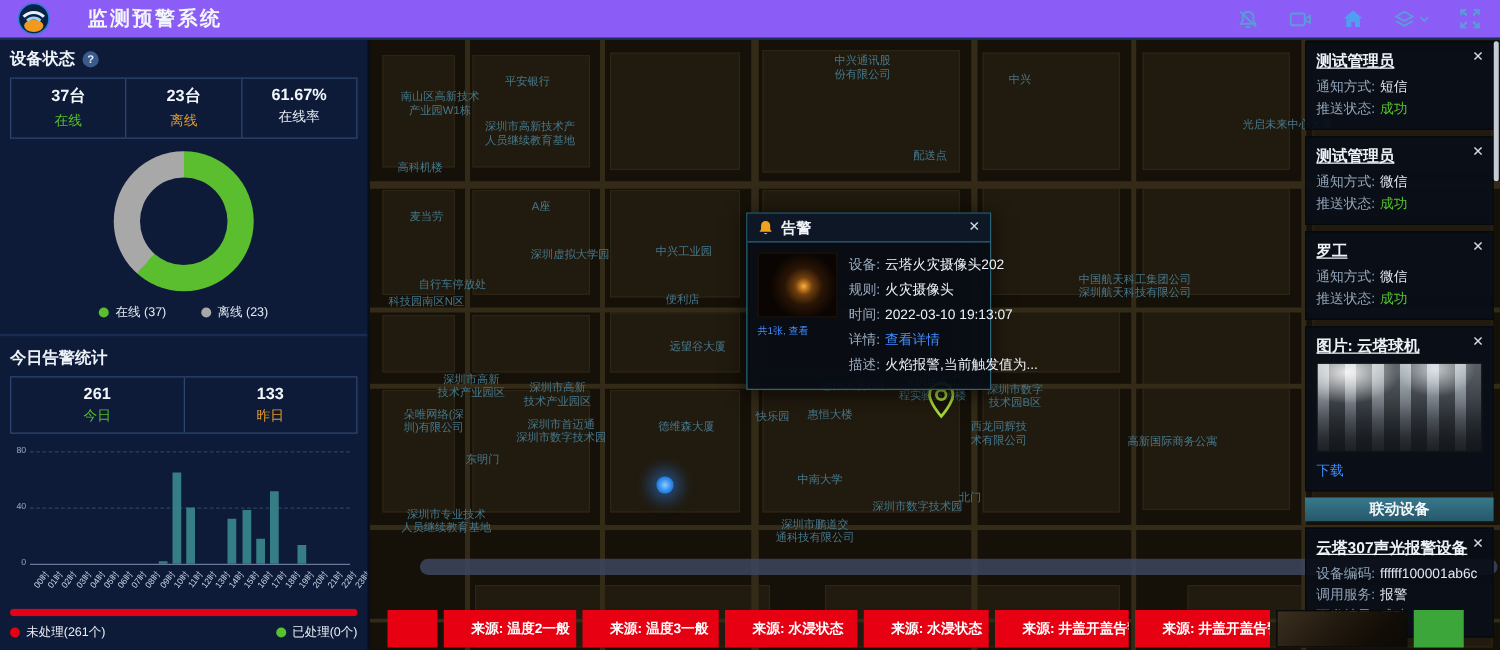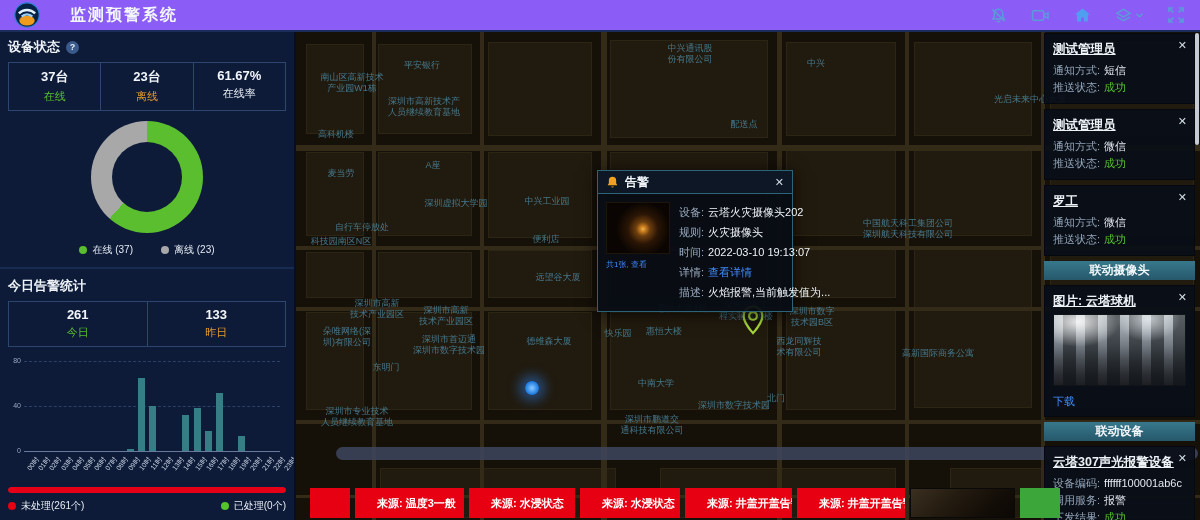--- a/index.html
+++ b/index.html
@@ -484,21 +484,20 @@
           <div class="crow"><span class="clab">通知方式:</span><span class="cval">微信</span></div>
           <div class="crow"><span class="clab">推送状态:</span><span class="cval ok">成功</span></div>
         </div>
         <div class="card">
           <span class="card-close">✕</span>
           <div class="card-title">罗工</div>
           <div class="crow"><span class="clab">通知方式:</span><span class="cval">微信</span></div>
           <div class="crow"><span class="clab">推送状态:</span><span class="cval ok">成功</span></div>
         </div>
       </div>
-    <div class="teal-hdr">联动摄像头</div>
     <div class="card">
       <span class="card-close">✕</span>
       <div class="card-title">图片: 云塔球机</div>
       <div class="photo"></div>
       <span class="download">下载</span>
     </div>
     <div class="teal-hdr">联动设备</div>
     <div id="devCards" style="display:flex;flex-direction:column;gap:5px;">
         <div class="card">
           <span class="card-close">✕</span>
@@ -507,20 +506,23 @@
           <div class="crow"><span class="clab">调用服务:</span><span class="cval">报警</span></div>
           <div class="crow"><span class="clab">下发结果:</span><span class="cval ok">成功</span></div>
         </div>
       </div>
   </aside>
 
   <div id="scrollthumb"></div>
 
   <div id="bottomBar">
       <div class="bitem block" style="width: 40px;"></div>
+      <div class="bitem alert" style="width: 106px;">
+        <span>来源: 温度2一般</span>
+      </div>
       <div class="bitem alert" style="width: 109px;">
         <span>来源: 温度3一般</span>
       </div>
       <div class="bitem alert" style="width: 106px;">
         <span>来源: 水浸状态</span>
       </div>
       <div class="bitem alert" style="width: 100px;">
         <span>来源: 水浸状态</span>
       </div>
       <div class="bitem alert" style="width: 107px;">

